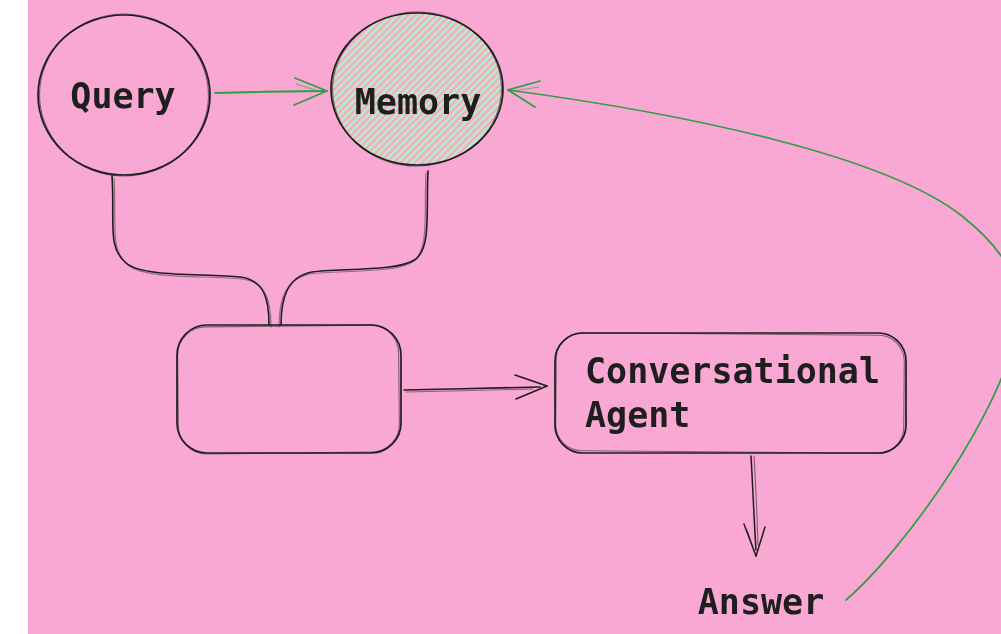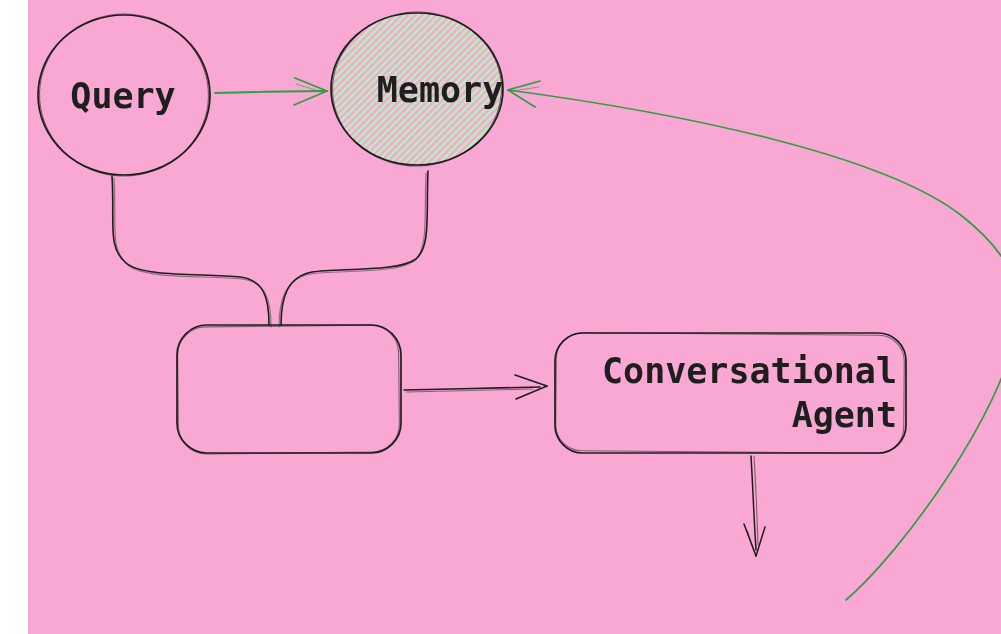--- a/index.html
+++ b/index.html
@@ -32,21 +32,21 @@
     line-height: 44px;
   }
   .lbl-wrap {
     position: absolute;
     font-family: "DejaVu Sans Mono", "Liberation Mono", monospace;
     font-size: 35px;
     font-weight: 600;
     color: #1e1e1e;
     width: 312px;
     white-space: normal;
-    text-align: right;
+    text-align: left;
     line-height: 44px;
   }
 </style>
 </head>
 <body>
 
 <div class="canvas">
 
   <svg width="1001" height="634" viewBox="0 0 1001 634">
     <defs>
@@ -110,19 +110,20 @@
     <g stroke="#2f9e44" stroke-width="1.7" fill="none" stroke-linecap="round">
       <path d="M 818 600 C 878 548 975 410 988 330 C 996 283 978 251 934 216 C 858 156 660 114 480 90"></path>
       <path d="M 480 90 L 512 81"></path>
       <path d="M 480 90 L 507 107"></path>
       <path d="M 484 91 L 511 87" opacity="0.6" stroke-width="1.1"></path>
     </g>
   </svg>
 
   <div class="lbl" style="left:95px; top:96px;">Query</div>
 
-  <div class="lbl" style="left:390px; top:90px;padding-left:44px;">Memory</div>
+  <div class="lbl" style="left:390px; top:102px;">Memory</div>
 
 
   <div class="lbl-wrap" style="left:557px; top:349px;">Conversational Agent</div>
 
+  <div class="lbl" style="left:733px; top:602px;">Answer</div>
 
 </div>
 
 </body></html>

